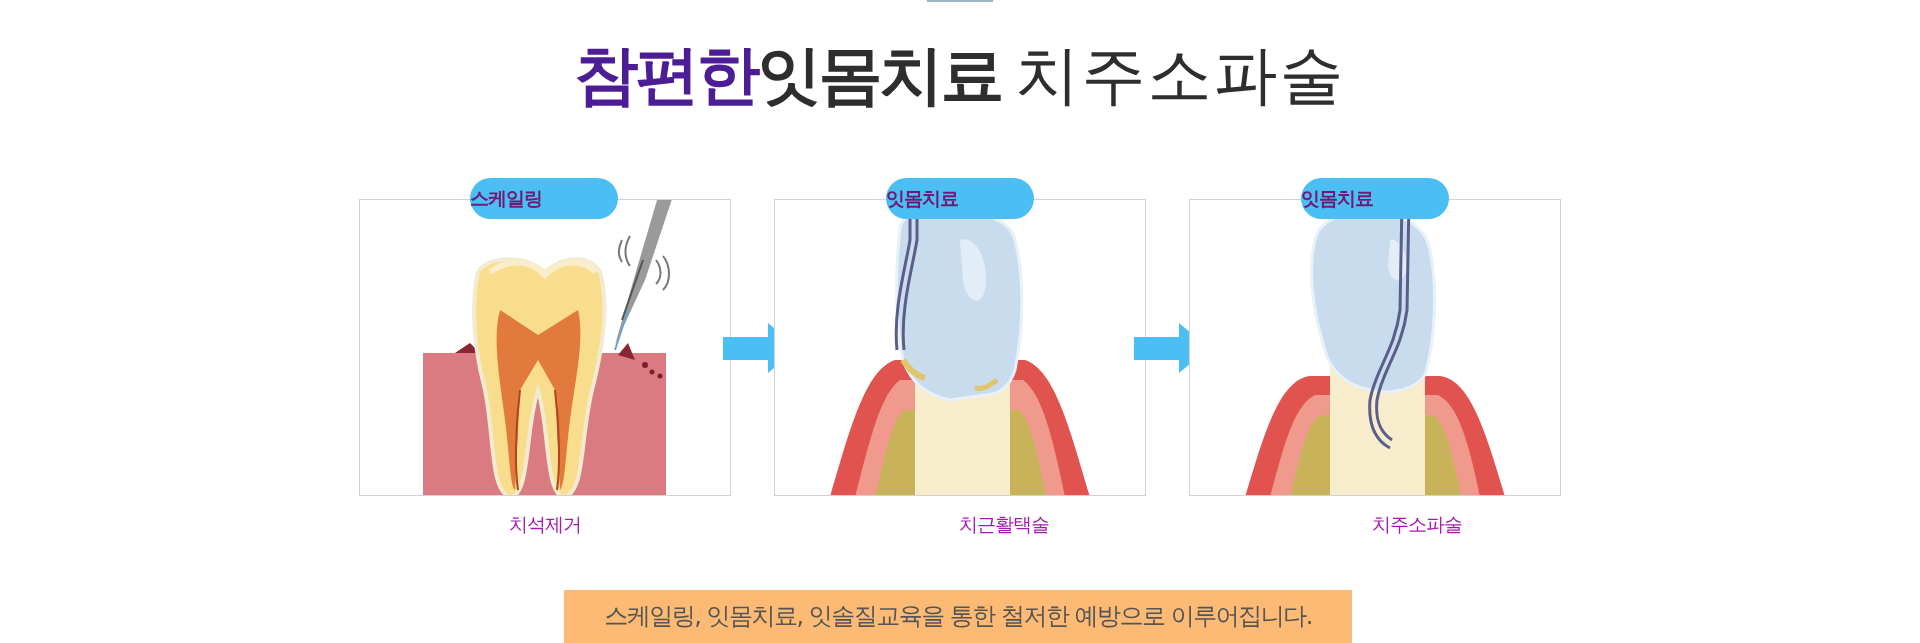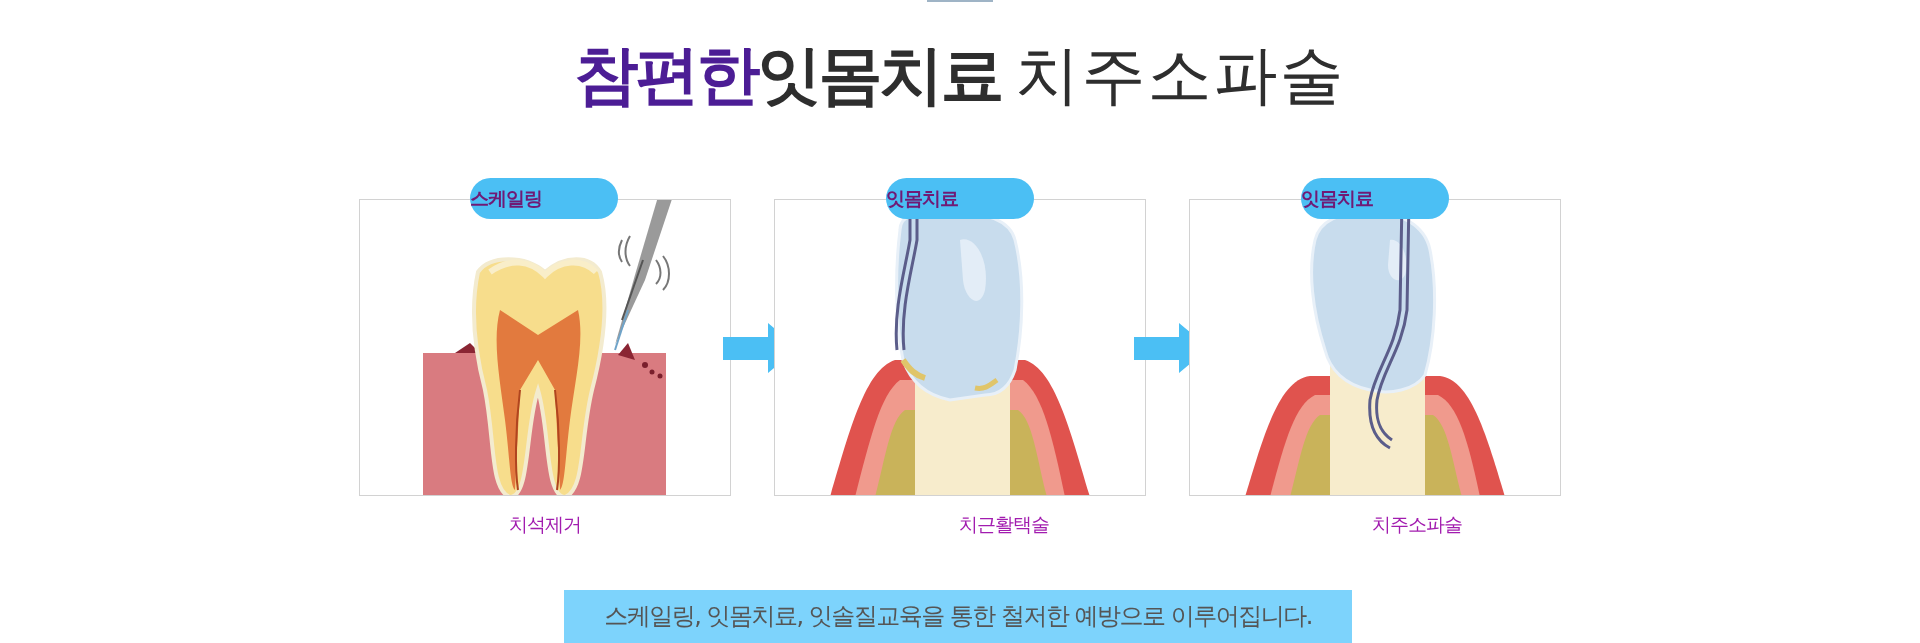--- a/index.html
+++ b/index.html
@@ -12,21 +12,21 @@
   .title .accent { color: #4c1d95; font-weight: bold; }
   .title .strong { color: #2e2e2e; font-weight: bold; }
   .title .light { color: #2e2e2e; font-weight: normal; margin-left: 14px; letter-spacing: 2px; }
 
   .card { position: absolute; top: 199px; width: 372px; height: 297px; border: 1px solid #d2d2d2; background: #fff; overflow: hidden; }
   .pill { position: absolute; top: 178px; width: 148px; height: 41px; border-radius: 21px; background: #4bbff4; color: #701a75; font-size: 19px; font-weight: bold; line-height: 41px; letter-spacing: -1px; z-index: 2; }
   .caption { position: absolute; top: 512px; width: 372px; text-align: center; font-size: 19px; color: #a21caf; letter-spacing: -1px; }
 
   .arrow { position: absolute; top: 323px; width: 76px; height: 50px; }
 
-  .banner { position: absolute; left: 564px; top: 590px; width: 788px; height: 53px; background: #7dd3fc; color: #555; font-size: 24px; line-height: 53px; text-align: center; letter-spacing: -1.5px; }
+  .banner { position: absolute; left: 564px; top: 590px; width: 788px; height: 53px; background: #fdba74; color: #555; font-size: 24px; line-height: 53px; text-align: center; letter-spacing: -1.5px; }
 
   svg { display: block; }
 </style>
 </head>
 <body>
 
 <div class="top-bar"></div>
 
 <h1 class="title">
   <span class="accent">참편한</span><span class="strong">잇몸치료</span><span class="light">치주소파술</span>

